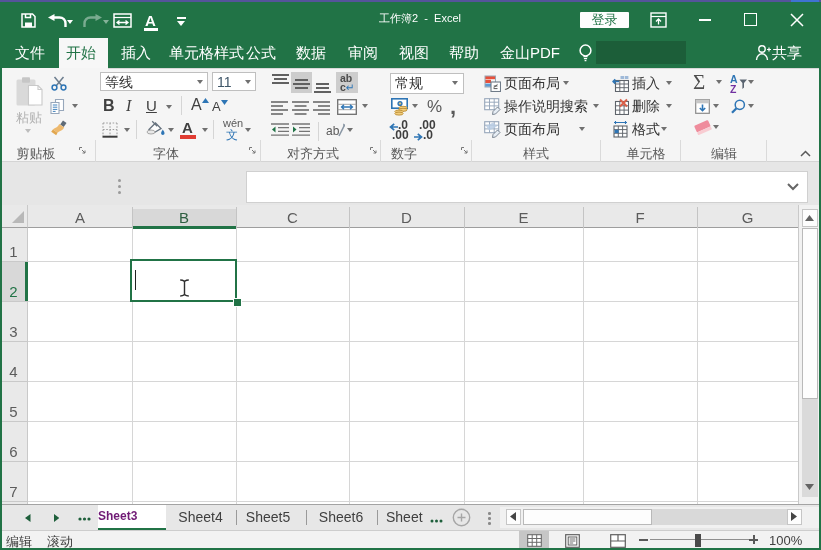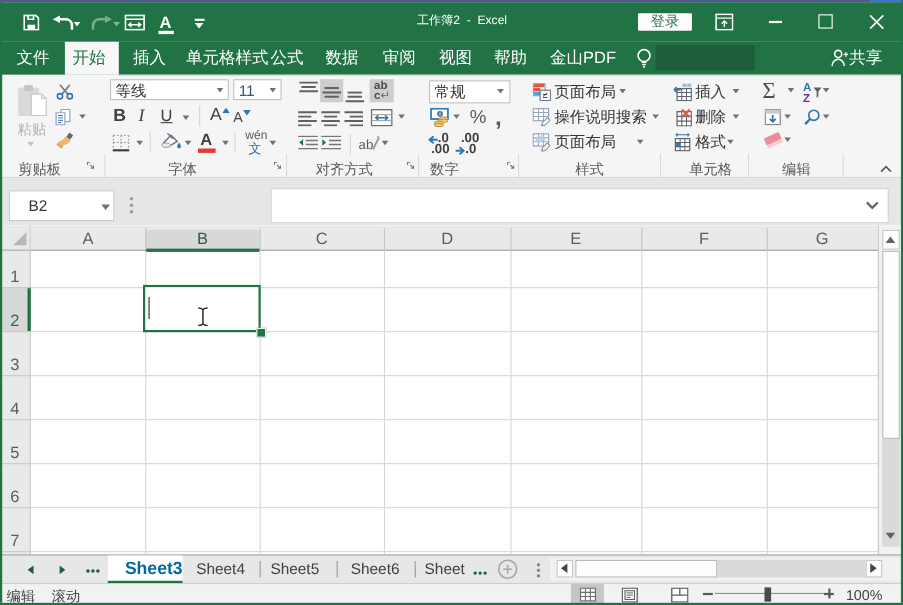--- a/index.html
+++ b/index.html
@@ -364,24 +364,20 @@
   <div class="glabel" style="left:698px;top:77px;width:52px">编辑</div>
   <div class="vsep" style="left:766px"></div>
 
   <svg class="abs" style="left:800px;top:82px" width="11" height="7" viewBox="0 0 11 7">
         <path d="M1 6l4.5-4.5L10 6" fill="none" stroke="#595959" stroke-width="1.5"></path>
       </svg>
 </div>
 
   <div class="abs" id="fbar" style="left:0;top:162px;width:821px;height:43px;background:#e6e6e6">
 
-    <div class="abs" style="left:8px;top:11px;width:96px;height:28px;background:#fff;border:1px solid #c8c8c8;box-sizing:border-box">
-      <div class="abs" style="left:17px;top:5px;font-size:14px;color:#333">B2</div>
-      <div class="dd" style="left:83px;top:12px;border-left-width:4px;border-right-width:4px;border-top-width:5px"></div>
-    </div>
 
     <div class="abs" style="left:118px;top:17px;width:3px;height:3px;background:#9a9a9a;border-radius:50%"></div>
     <div class="abs" style="left:118px;top:23px;width:3px;height:3px;background:#9a9a9a;border-radius:50%"></div>
     <div class="abs" style="left:118px;top:29px;width:3px;height:3px;background:#9a9a9a;border-radius:50%"></div>
 
 
     <div class="abs" style="left:246px;top:9px;width:562px;height:32px;background:#fff;border:1px solid #d0d0d0;box-sizing:border-box">
       <svg class="abs" style="left:540px;top:11px" width="12" height="8" viewBox="0 0 12 8">
           <path d="M1 1l5 5 5-5" fill="none" stroke="#666" stroke-width="2"></path>
         </svg>
@@ -464,21 +460,21 @@
       </svg>
       <svg class="abs" style="left:53.5px;top:8.5px" width="5.5" height="8" viewBox="0 0 5.5 8">
         <path d="M0 0v8l5.5-4z" fill="#1e5f3b"></path>
       </svg>
       <svg class="abs" style="left:78px;top:12px" width="13" height="4" viewBox="0 0 13 4">
         <circle cx="2" cy="2" r="1.6" fill="#1e5f3b"></circle>
         <circle cx="6.5" cy="2" r="1.6" fill="#1e5f3b"></circle>
         <circle cx="11" cy="2" r="1.6" fill="#1e5f3b"></circle>
       </svg>
       <div class="abs" style="left:98px;top:0;width:68px;height:25px;background:#fff;border-bottom:2.5px solid #217346;box-sizing:border-box"></div>
-      <div class="abs" style="left:98px;top:4px;width:68px;text-align:right;font-size:16px;color:#0369a1;font-weight:bold">Sheet3</div>
+      <div class="abs" style="left:98px;top:4px;width:68px;text-align:left;font-size:12px;color:#701a75;font-weight:bold">Sheet3</div>
       <div class="abs" style="left:160.5px;top:4px;width:80px;text-align:center;font-size:14px;color:#404040">Sheet4</div>
       <div class="abs" style="left:228px;top:4px;width:80px;text-align:center;font-size:14px;color:#404040">Sheet5</div>
       <div class="abs" style="left:301px;top:4px;width:80px;text-align:center;font-size:14px;color:#404040">Sheet6</div>
       <div class="abs" style="left:386px;top:4px;font-size:14px;color:#404040">Sheet</div>
       <svg class="abs" style="left:430px;top:14px" width="13" height="4" viewBox="0 0 13 4">
         <circle cx="2" cy="2" r="1.5" fill="#1e5f3b"></circle>
         <circle cx="6.5" cy="2" r="1.5" fill="#1e5f3b"></circle>
         <circle cx="11" cy="2" r="1.5" fill="#1e5f3b"></circle>
       </svg>
       <div class="abs" style="left:235.5px;top:5px;width:1px;height:15px;background:#9a9a9a"></div>

